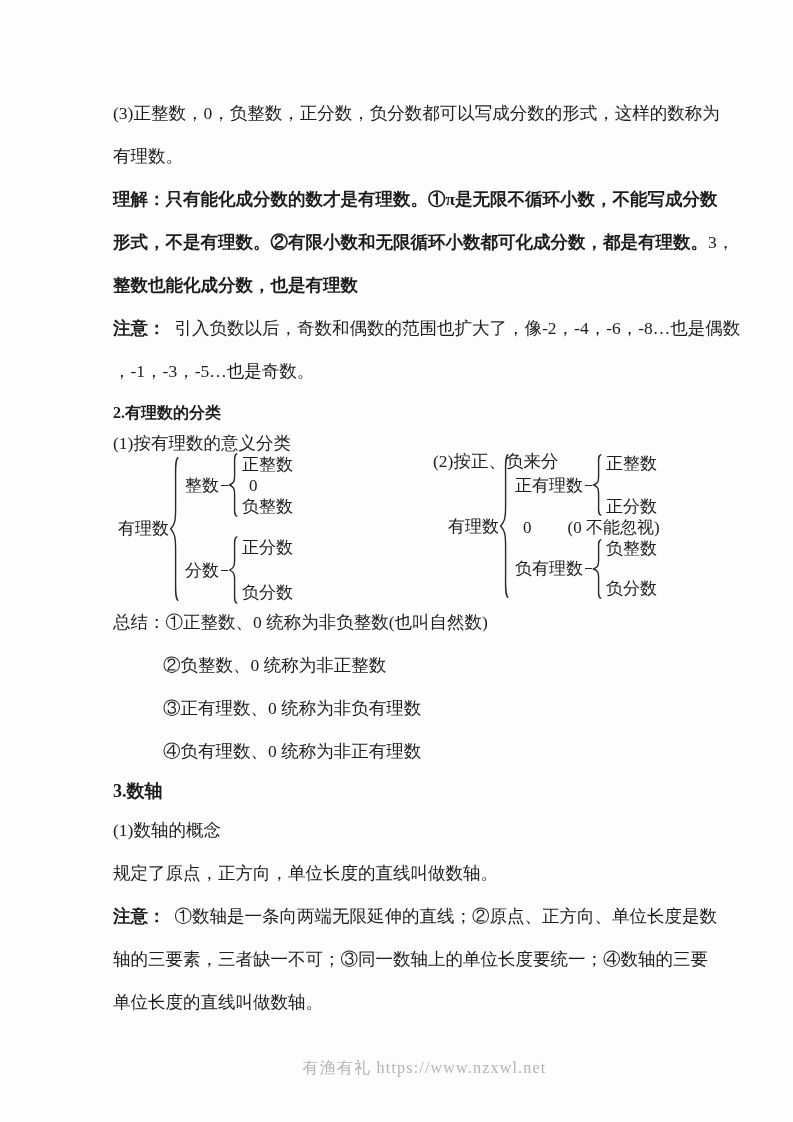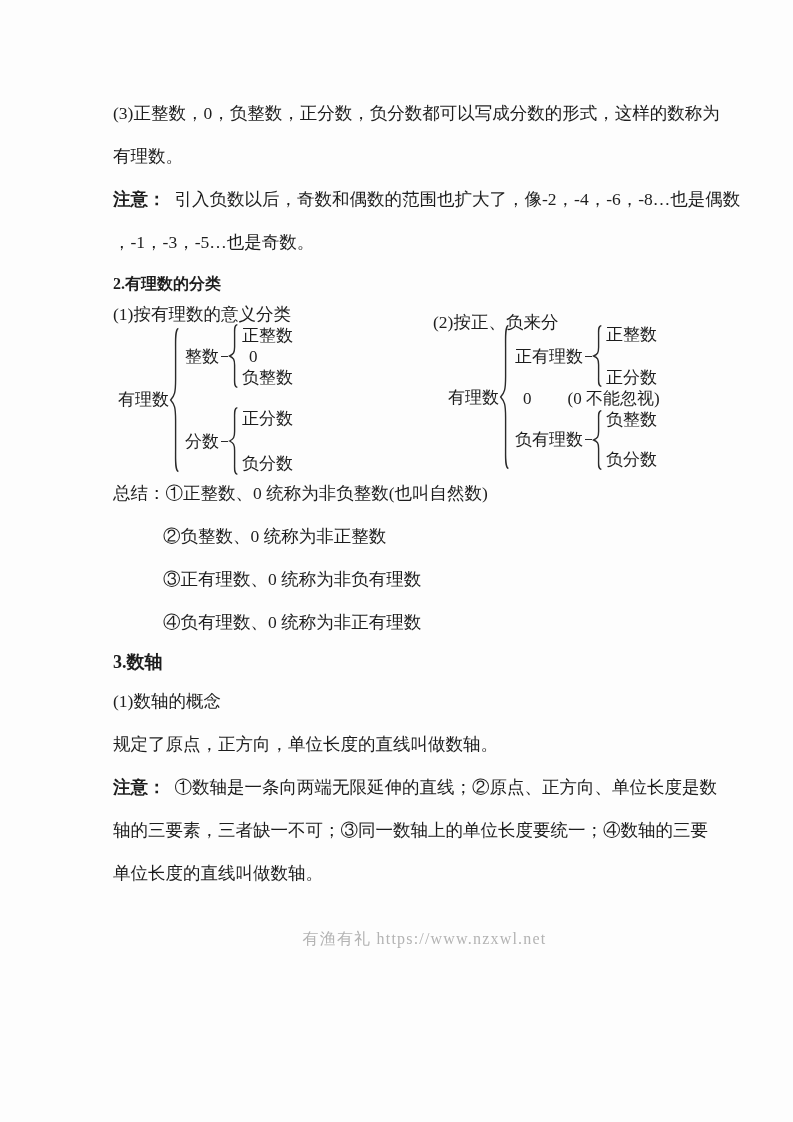--- a/index.html
+++ b/index.html
@@ -12,21 +12,21 @@
     position:relative;
     box-sizing:border-box;
   }
   .content{padding:92px 57px 0 113px;font-size:17.5px;}
   .line{height:43px;line-height:43px;white-space:nowrap;}
   .bold{font-weight:bold;}
   .note-label{font-weight:bold;margin-right:9px;}
   .heading{height:40px;line-height:40px;font-weight:bold;font-size:16px;white-space:nowrap;}
   .heading-sm{height:36px;line-height:36px;font-weight:bold;font-size:18px;white-space:nowrap;}
   .subheads{position:relative;height:20px;line-height:20px;white-space:nowrap;}
-  .subhead-right{position:absolute;left:320px;top:8px;}
+  .subhead-right{position:absolute;left:320px;top:18px;}
   .indent{padding-left:50px;}
 
   
   .diagrams{position:relative;height:148px;font-size:17px;}
   .tree{position:absolute;top:0;display:flex;align-items:center;}
   .tree-left{left:5px;}
   .tree-right{left:335px;}
   .dcol{display:flex;flex-direction:column;}
   .group{display:flex;align-items:center;}
   .leaf{height:21px;line-height:21px;white-space:nowrap;}
@@ -60,20 +60,27 @@
 </head>
 <body>
 
 <div class="content">
 
   <div>
     <div class="line">(3)正整数，0，负整数，正分数，负分数都可以写成分数的形式，这样的数称为</div>
     <div class="line">有理数。</div>
   </div>
 
+  <div>
+    <div class="line bold">理解：只有能化成分数的数才是有理数。①π是无限不循环小数，不能写成分数</div>
+    <div class="line">
+      <span class="bold">形式，不是有理数。②有限小数和无限循环小数都可化成分数，都是有理数。</span><span>3，</span>
+    </div>
+    <div class="line bold">整数也能化成分数，也是有理数</div>
+  </div>
 
   <div>
     <div class="line">
       <span class="note-label">注意：</span><span>引入负数以后，奇数和偶数的范围也扩大了，像-2，-4，-6，-8…也是偶数</span>
     </div>
     <div class="line">，-1，-3，-5…也是奇数。</div>
   </div>
 
   <div class="heading">2.有理数的分类</div>
 

